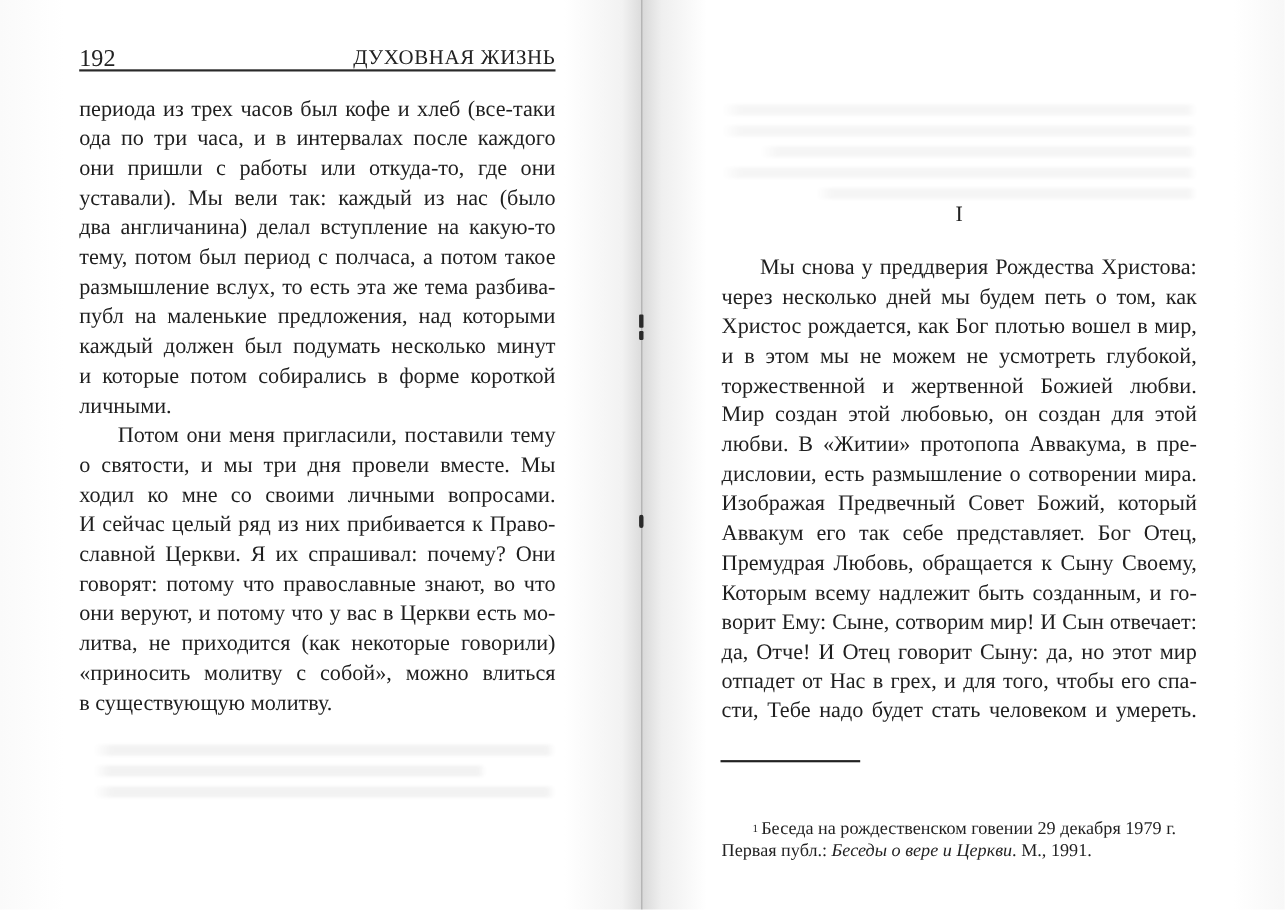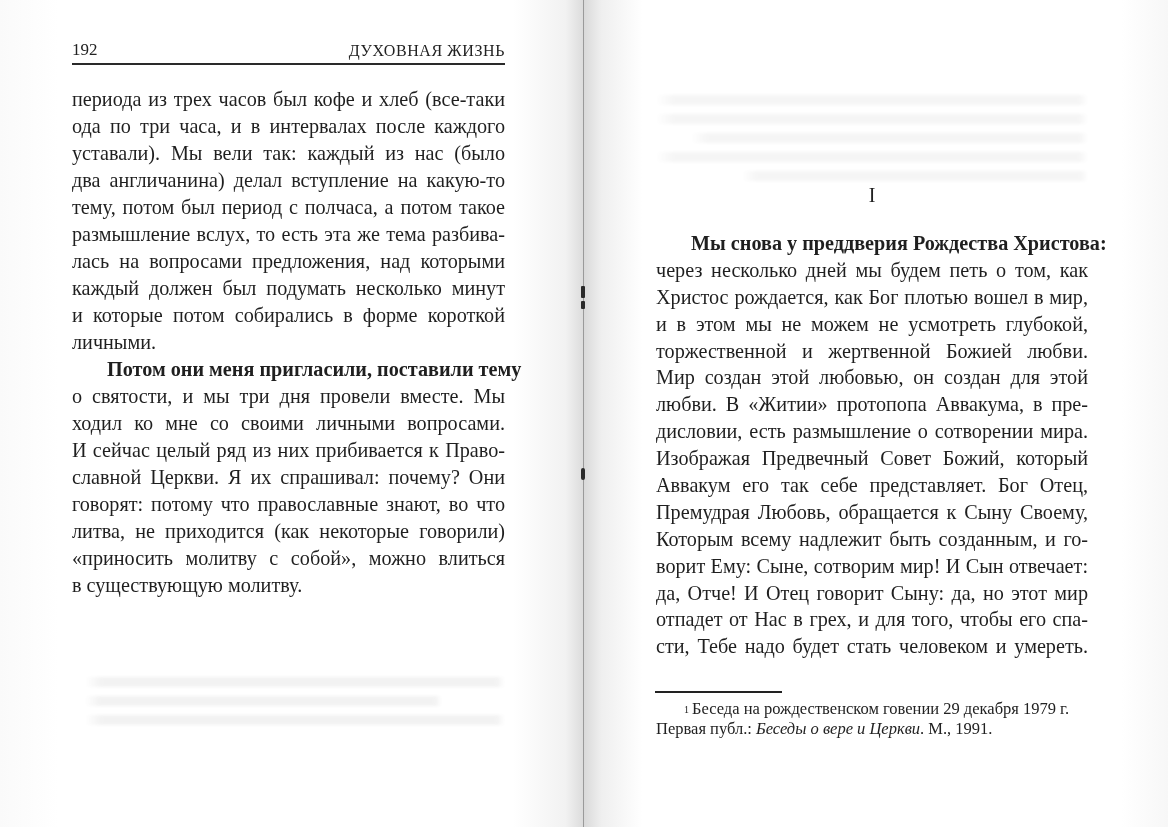--- a/index.html
+++ b/index.html
@@ -15,46 +15,46 @@
   .page-right { position:absolute; left:584px; top:0; width:584px; height:827px;
     background:linear-gradient(to right,#d9d9d9 0%,#efefef 3%,#ffffff 10%,#ffffff 92%,#f7f7f7 100%); }
   .spine { position:absolute; left:583px; top:0; width:1px; height:827px; background:#9a9a9a; }
   .spine-mark { position:absolute; left:581px; width:4px; background:#2a2a2a; border-radius:1px; }
   .spine-mark.m1 { top:286px; height:12px; }
   .spine-mark.m2 { top:301px; height:8px; }
   .spine-mark.m3 { top:468px; height:12px; border-radius:3px; }
 
   .running-head { position:absolute; left:72px; top:40px; width:433px; height:22px;
     font-family:"Liberation Serif","DejaVu Serif",serif; }
-  .page-number { position:absolute; left:0; top:0; font-size:17px; color:#222; }
-  .head-title { position:absolute; right:0; top:2px; font-size:16px; letter-spacing:0.6px; color:#222; }
+  .page-number { position:absolute; left:0; top:0; font-size:22px; color:#222; }
+  .head-title { position:absolute; right:0; top:2px; font-size:19px; letter-spacing:0.6px; color:#222; }
   .head-rule { position:absolute; left:72px; top:63px; width:433px; height:1.5px; background:#2a2a2a; }
 
   .body-left { position:absolute; left:72px; top:86px; width:433px; }
   .body-right { position:absolute; left:656px; top:230px; width:432px; }
   .line {
     display:block; height:27px; line-height:27px; white-space:nowrap;
     font-family:"Liberation Serif","DejaVu Serif",serif;
     font-size:20.2px; text-align:justify; text-align-last:justify; color:#1f1f1f;
   }
   .line.last { text-align-last:left; }
-  .line.indent { padding-left:35px;font-weight:bold; }
+  .line.indent { padding-left:35px; }
   .body-right .line { height:26.9px; line-height:26.9px; }
 
   .chapter-title { position:absolute; left:656px; top:76px; width:432px; text-align:center;
     font-family:"Liberation Serif","DejaVu Serif",serif; font-size:31px; letter-spacing:0.8px; color:#222; }
   .chapter-title sup { font-size:16px; vertical-align:top; position:relative; top:2px; letter-spacing:0; }
   .section-numeral { position:absolute; left:656px; top:184px; width:432px; text-align:center;
     font-family:"Liberation Serif","DejaVu Serif",serif; font-size:20px; color:#222; }
 
   .footnote-rule { position:absolute; left:655px; top:691px; width:127px; height:1.5px; background:#222; }
   .footnote { position:absolute; left:656px; top:699px; width:432px;
     font-family:"Liberation Serif","DejaVu Serif",serif; font-size:16.5px; color:#222; }
   .footnote .fn-line { display:block; height:19.5px; line-height:19.5px; white-space:nowrap; }
-  .footnote .fn-line.first { padding-left:28px; }
+  .footnote .fn-line.first { padding-left:28px;margin-top:44px; }
   .footnote sup { font-size:10px; vertical-align:top; position:relative; top:1px; margin-right:3px; }
   .footnote em { }
 
   
   .bleed { position:absolute; color:#000; opacity:0.06; transform:scaleX(-1);
     font-family:"Liberation Serif","DejaVu Serif",serif; font-size:20px; white-space:nowrap; }
   .bleed.b1 { left:85px; top:668px; width:420px; height:80px; opacity:0.07; }
   .bleed.b2 { left:656px; top:86px; width:432px; height:130px; opacity:0.05; }
   .bleed .bl { display:block; height:27px; background:linear-gradient(to right, transparent 0, #555 2%, #555 96%, transparent 100%);
     height:10px; margin-top:9px; margin-bottom:8px; border-radius:3px; filter:blur(1.5px); }
@@ -88,34 +88,36 @@
 
   <div class="running-head">
     <span class="page-number">192</span>
     <span class="head-title">ДУХОВНАЯ ЖИЗНЬ</span>
   </div>
   <div class="head-rule"></div>
 
   <div class="body-left">
     <span class="line">периода из трех часов был кофе и хлеб (все-таки</span>
     <span class="line">ода по три часа, и в интервалах после каждого</span>
+    <span class="line">они пришли с работы или откуда-то, где они</span>
     <span class="line">уставали). Мы вели так: каждый из нас (было</span>
     <span class="line">два англичанина) делал вступление на какую-то</span>
     <span class="line">тему, потом был период с полчаса, а потом такое</span>
     <span class="line">размышление вслух, то есть эта же тема разбива-</span>
-    <span class="line">лась на вопросами предложения, над которыми</span>
+    <span class="line">публ на маленькие предложения, над которыми</span>
     <span class="line">каждый должен был подумать несколько минут</span>
     <span class="line">и которые потом собирались в форме короткой</span>
     <span class="line last">личными.</span>
     <span class="line indent">Потом они меня пригласили, поставили тему</span>
     <span class="line">о святости, и мы три дня провели вместе. Мы</span>
     <span class="line">ходил ко мне со своими личными вопросами.</span>
     <span class="line">И сейчас целый ряд из них прибивается к Право-</span>
     <span class="line">славной Церкви. Я их спрашивал: почему? Они</span>
     <span class="line">говорят: потому что православные знают, во что</span>
+    <span class="line">они веруют, и потому что у вас в Церкви есть мо-</span>
     <span class="line">литва, не приходится (как некоторые говорили)</span>
     <span class="line">«приносить молитву с собой», можно влиться</span>
     <span class="line last">в существующую молитву.</span>
   </div>
 
 
   <div class="section-numeral">I</div>
 
   <div class="body-right">
     <span class="line indent">Мы снова у преддверия Рождества Христова:</span>

